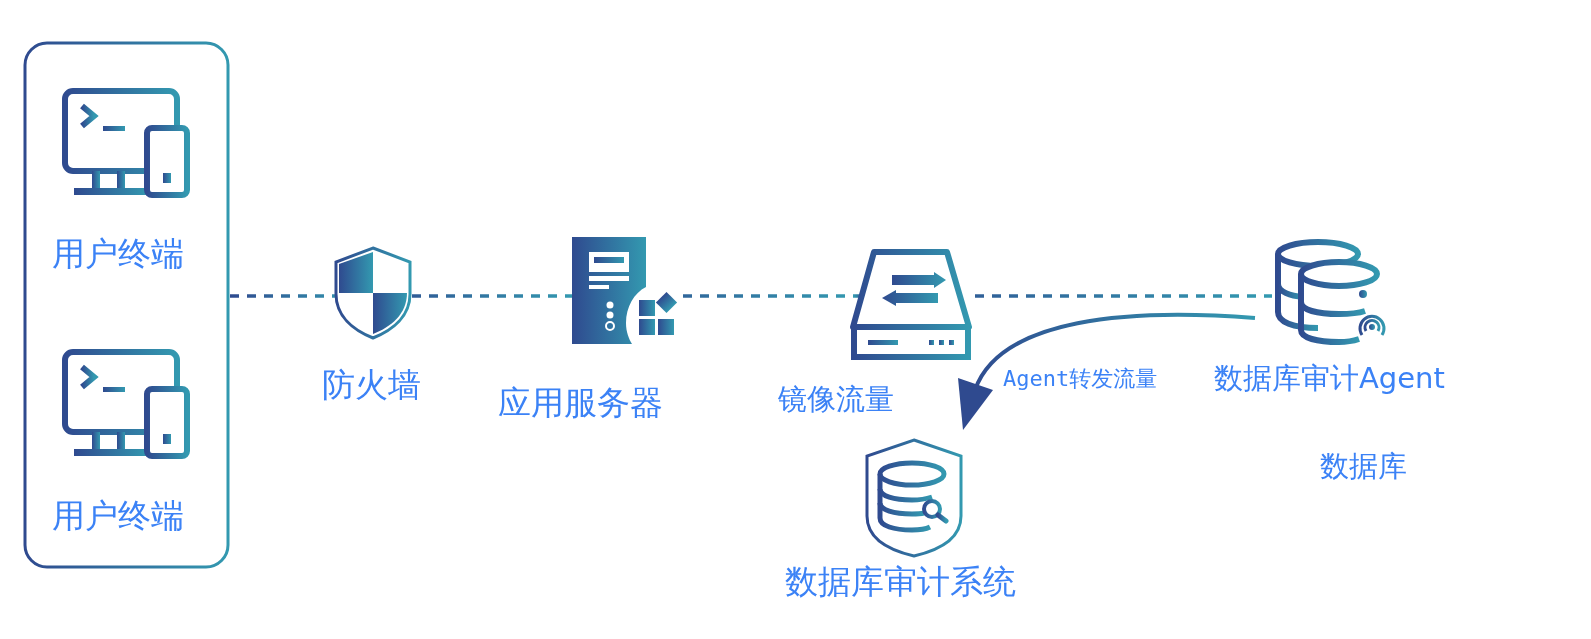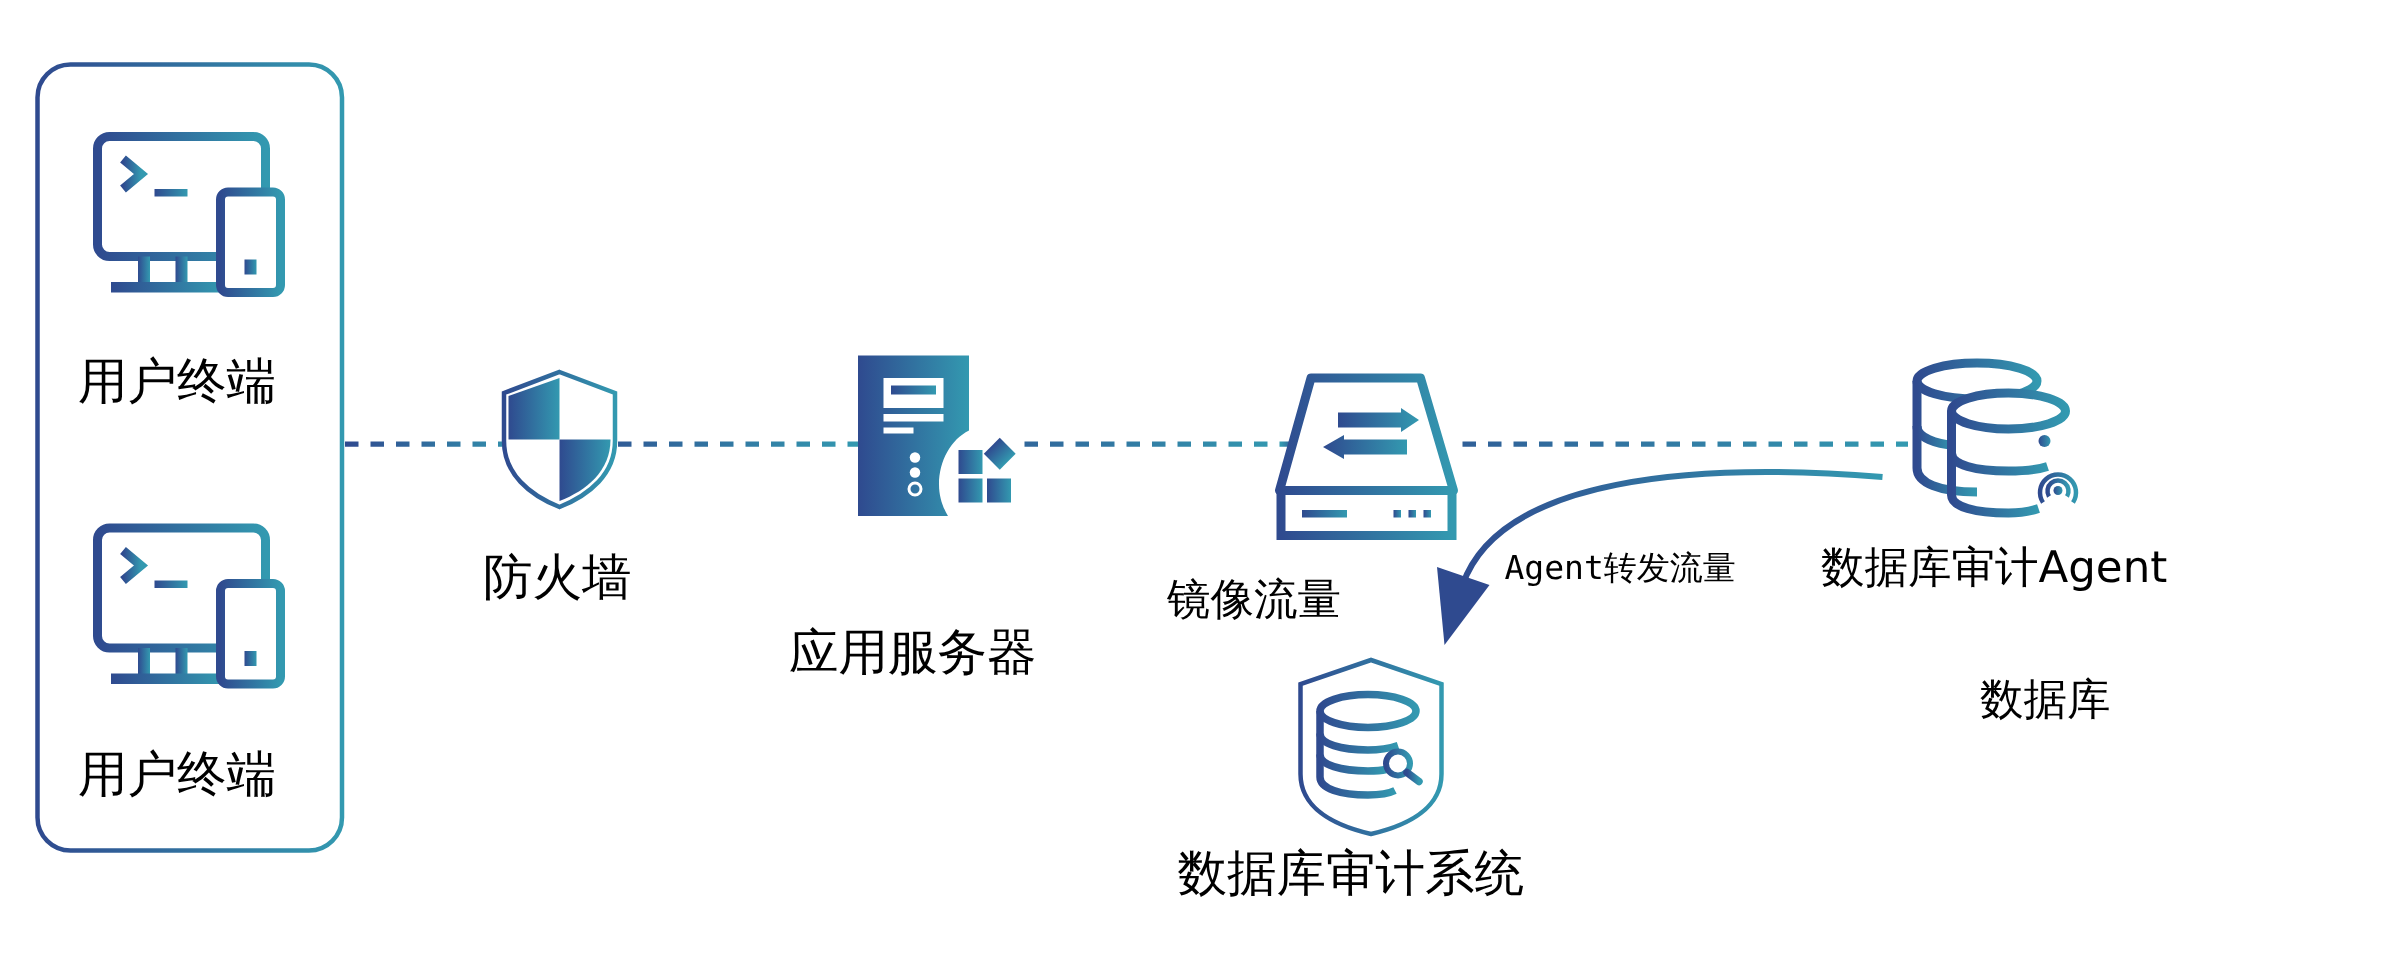--- a/index.html
+++ b/index.html
@@ -1,18 +1,18 @@
 <!DOCTYPE html>
 <html><head>
   <meta charset="utf-8">
   <style>
     html, body { margin: 0; padding: 0; background: #ffffff; }
     body { width: 1591px; height: 639px; position: relative; overflow: hidden;
            font-family: "DejaVu Sans", "Liberation Sans", sans-serif; color: #333333; }
-    .label { position: absolute; white-space: nowrap; color: #000000; }
+    .label { position: absolute; white-space: nowrap; color: #3b82f6; }
     .lg { font-size: 33px; }
     .md { font-size: 29px; }
     .mono { font-family: "DejaVu Sans Mono", "Liberation Mono", monospace; font-size: 22px; }
     svg.canvas { position: absolute; left: 0; top: 0; }
   </style>
 </head>
 <body>
 
 <svg class="canvas" width="1591" height="639" viewBox="0 0 1591 639">
   <defs>
@@ -140,18 +140,18 @@
     <path d="M93,93 A7,7 0 1 1 105,93" fill="none" stroke="url(#g)" stroke-width="3"></path>
     <circle cx="99" cy="89" r="3" fill="url(#g)"></circle>
     <line x1="99" y1="92" x2="99" y2="104" stroke="url(#g)" stroke-width="3"></line>
     <line x1="92" y1="105" x2="106" y2="105" stroke="url(#g)" stroke-width="3"></line>
   </g>
 </svg>
 
 <div class="label lg" style="left:52px; top:232px;">用户终端</div>
 <div class="label lg" style="left:52px; top:494px;">用户终端</div>
 <div class="label lg" style="left:322px; top:363px;">防火墙</div>
-<div class="label lg" style="left:526px; top:381px;margin-top:32px;">应用服务器</div>
+<div class="label lg" style="left:498px; top:381px;">应用服务器</div>
 <div class="label md" style="left:778px; top:380px;">镜像流量</div>
 <div class="label mono" style="left:1003px; top:364px;">Agent转发流量</div>
 <div class="label md" style="left:1214px; top:359px;">数据库审计Agent</div>
 <div class="label md" style="left:1320px; top:447px;">数据库</div>
 <div class="label lg" style="left:785px; top:560px;font-family:Liberation Serif, serif;">数据库审计系统</div>
 
 </body></html>

